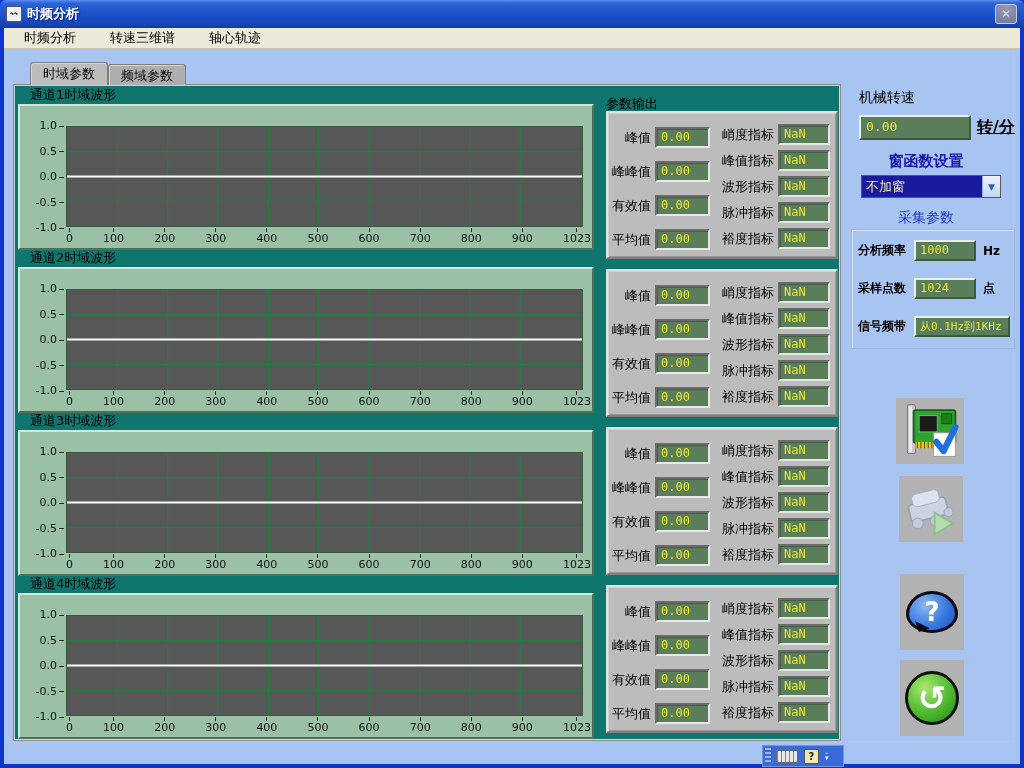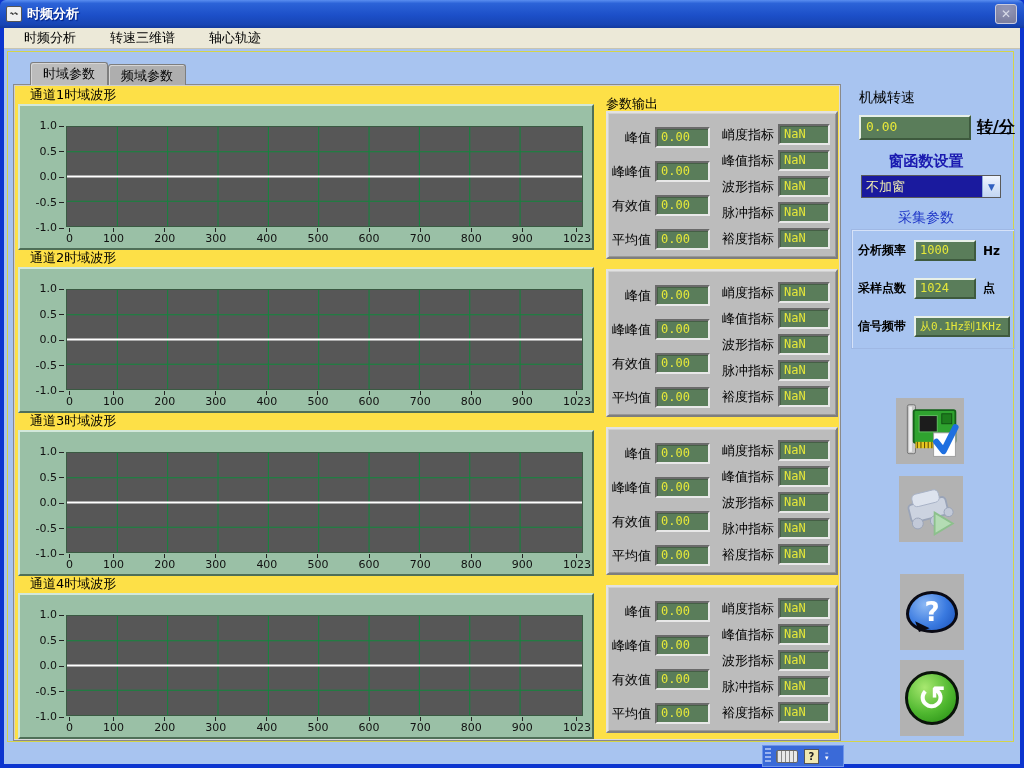--- a/index.html
+++ b/index.html
@@ -25,21 +25,21 @@
   .content { position:absolute; left:4px; top:49px; width:1016px; height:715px; background:#a8c4f0; }
   .yellow-frame { position:absolute; left:3px; top:2px; width:1007px; height:691px;
     border:1px solid #d4d44a; pointer-events:none; }
 
   
   .tabstrip { position:absolute; left:6px; top:13px; display:flex; align-items:flex-end; height:23px; z-index:3; }
   .tab { height:21px; padding:2px 12px 0; font-size:13px; color:#000; background:#aeaeae;
     border:1px solid #7e7e7e; border-bottom:none; border-radius:3px 3px 0 0;
     box-shadow:inset 1px 1px 0 #d6d6d6; }
   .tab.sel { height:23px; background:#bcbcbc; position:relative; z-index:4;margin-left:20px; }
-  .page { position:absolute; left:9px; top:35px; width:828px; height:657px; background:#fde047;
+  .page { position:absolute; left:9px; top:35px; width:828px; height:657px; background:#0f766e;
     border:1px solid #8a8a8a; box-shadow:inset -1px -1px 0 #dcdcdc, inset 1px 1px 0 #cfcfcf; z-index:2;text-decoration:underline; }
 
   
   .charts-col { position:absolute; left:4px; top:2px; width:576px; }
   .chart-module { height:163px; }
   .chart-title { height:17px; font-size:13px; color:#000; padding-left:12px; line-height:16px; }
   .chart-frame { height:146px; background:#9ac0a6;
     border:2px solid; border-color:#d2e8da #4f6f58 #4f6f58 #d2e8da;
     display:grid; grid-template-columns:46px 1fr; grid-template-rows:1fr 21px; padding:20px 9px 0 0; }
   .y-labels { grid-column:1; grid-row:1; display:flex; flex-direction:column; justify-content:space-between;

